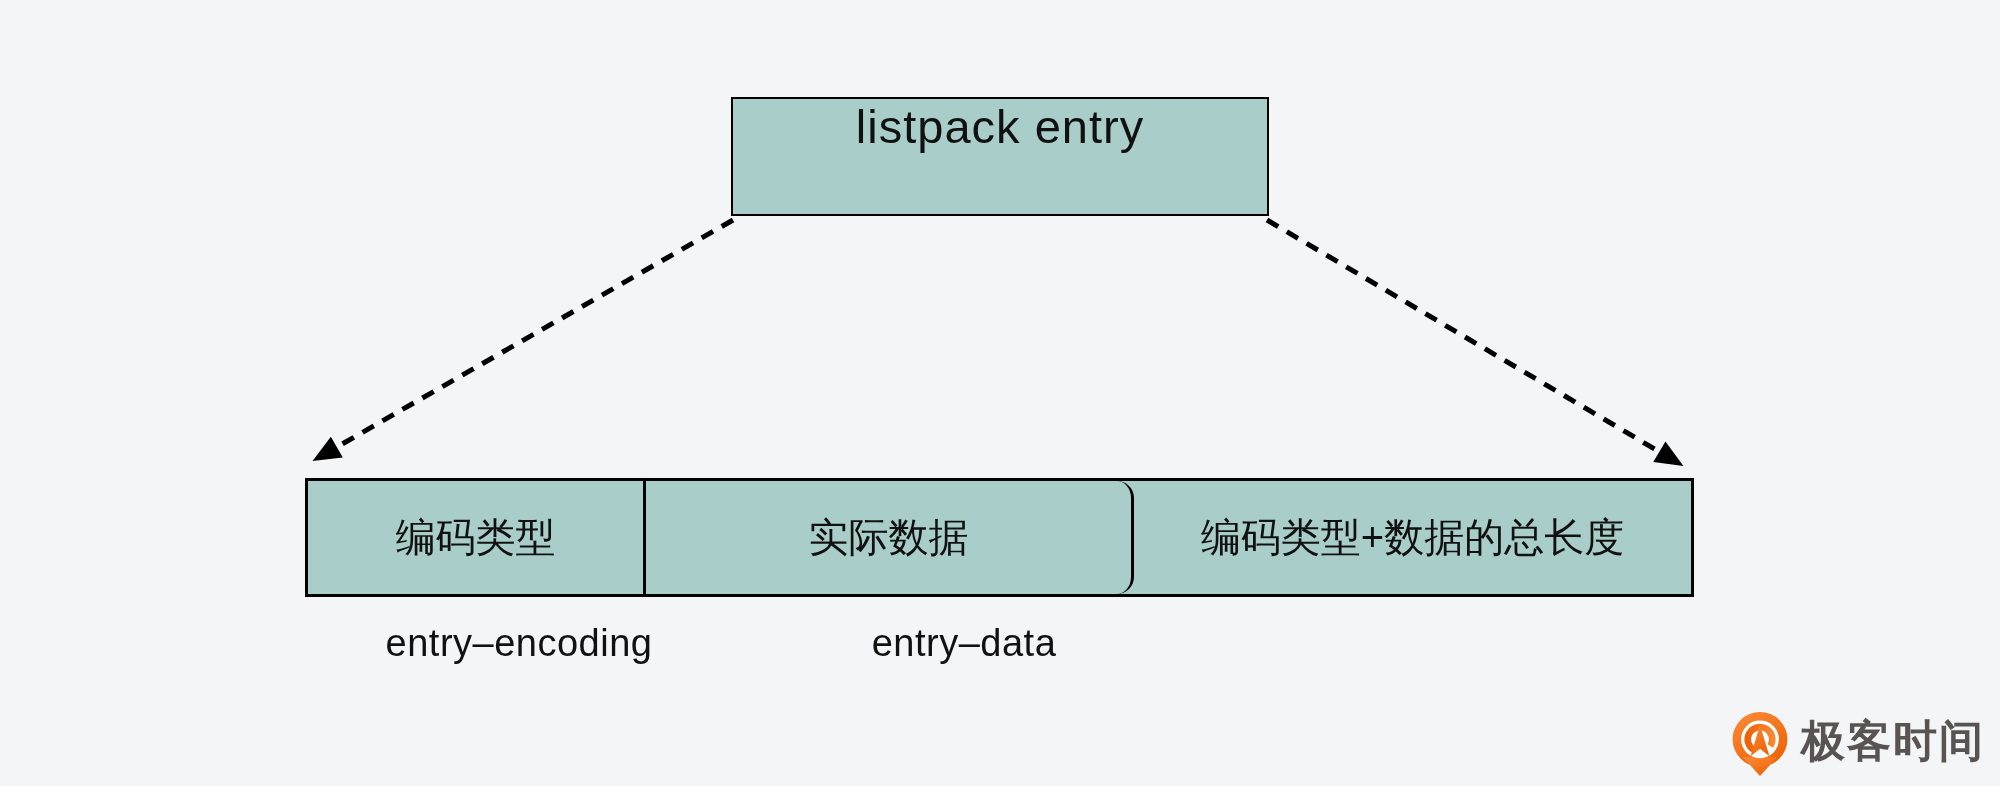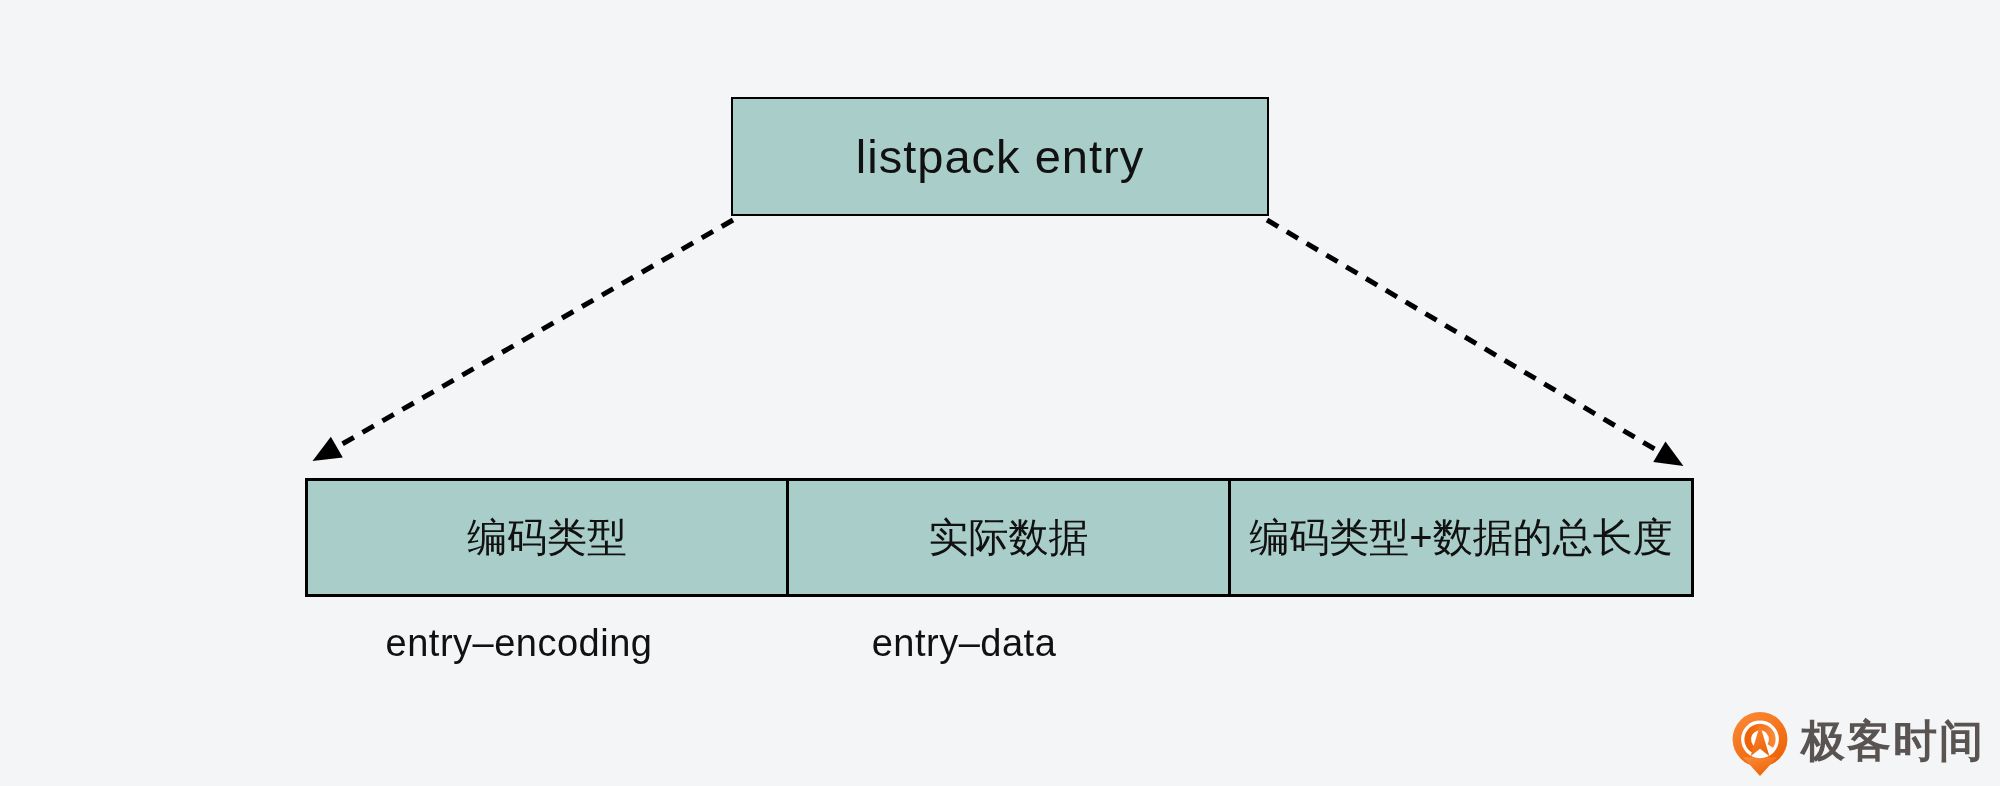--- a/index.html
+++ b/index.html
@@ -18,21 +18,20 @@
   .root-box {
     position: absolute;
     left: 731px;
     top: 97px;
     width: 538px;
     height: 119px;
     box-sizing: border-box;
     background: var(--box-fill, #a9cec9);
     border: 2px solid var(--box-border, #000000);
     display: flex;
-    align-items: center;
     justify-content: center;
     font-size: 47px;
     letter-spacing: 1px;
   }
   .arrows {
     position: absolute;
     left: 0;
     top: 0;
     width: 2000px;
     height: 786px;
@@ -55,22 +54,22 @@
     display: flex;
   }
   .cell {
     box-sizing: border-box;
     display: flex;
     align-items: center;
     justify-content: center;
     font-size: 40px;
     border-right: 3px solid var(--box-border, #000000);
   }
-  .cell.c1 { width: 481px; }
-  .cell.c2 { width: 442px; }
+  .cell.c1 { width: 338px; }
+  .cell.c2 { width: 488px; border-radius: 17px; }
   .cell.c3 { flex: 1; border-right: none; text-align: center; }
   .sublabel {
     position: absolute;
     top: 617px;
     height: 52px;
     line-height: 52px;
     text-align: center;
     font-size: 38px;
     letter-spacing: 0.5px;
   }

